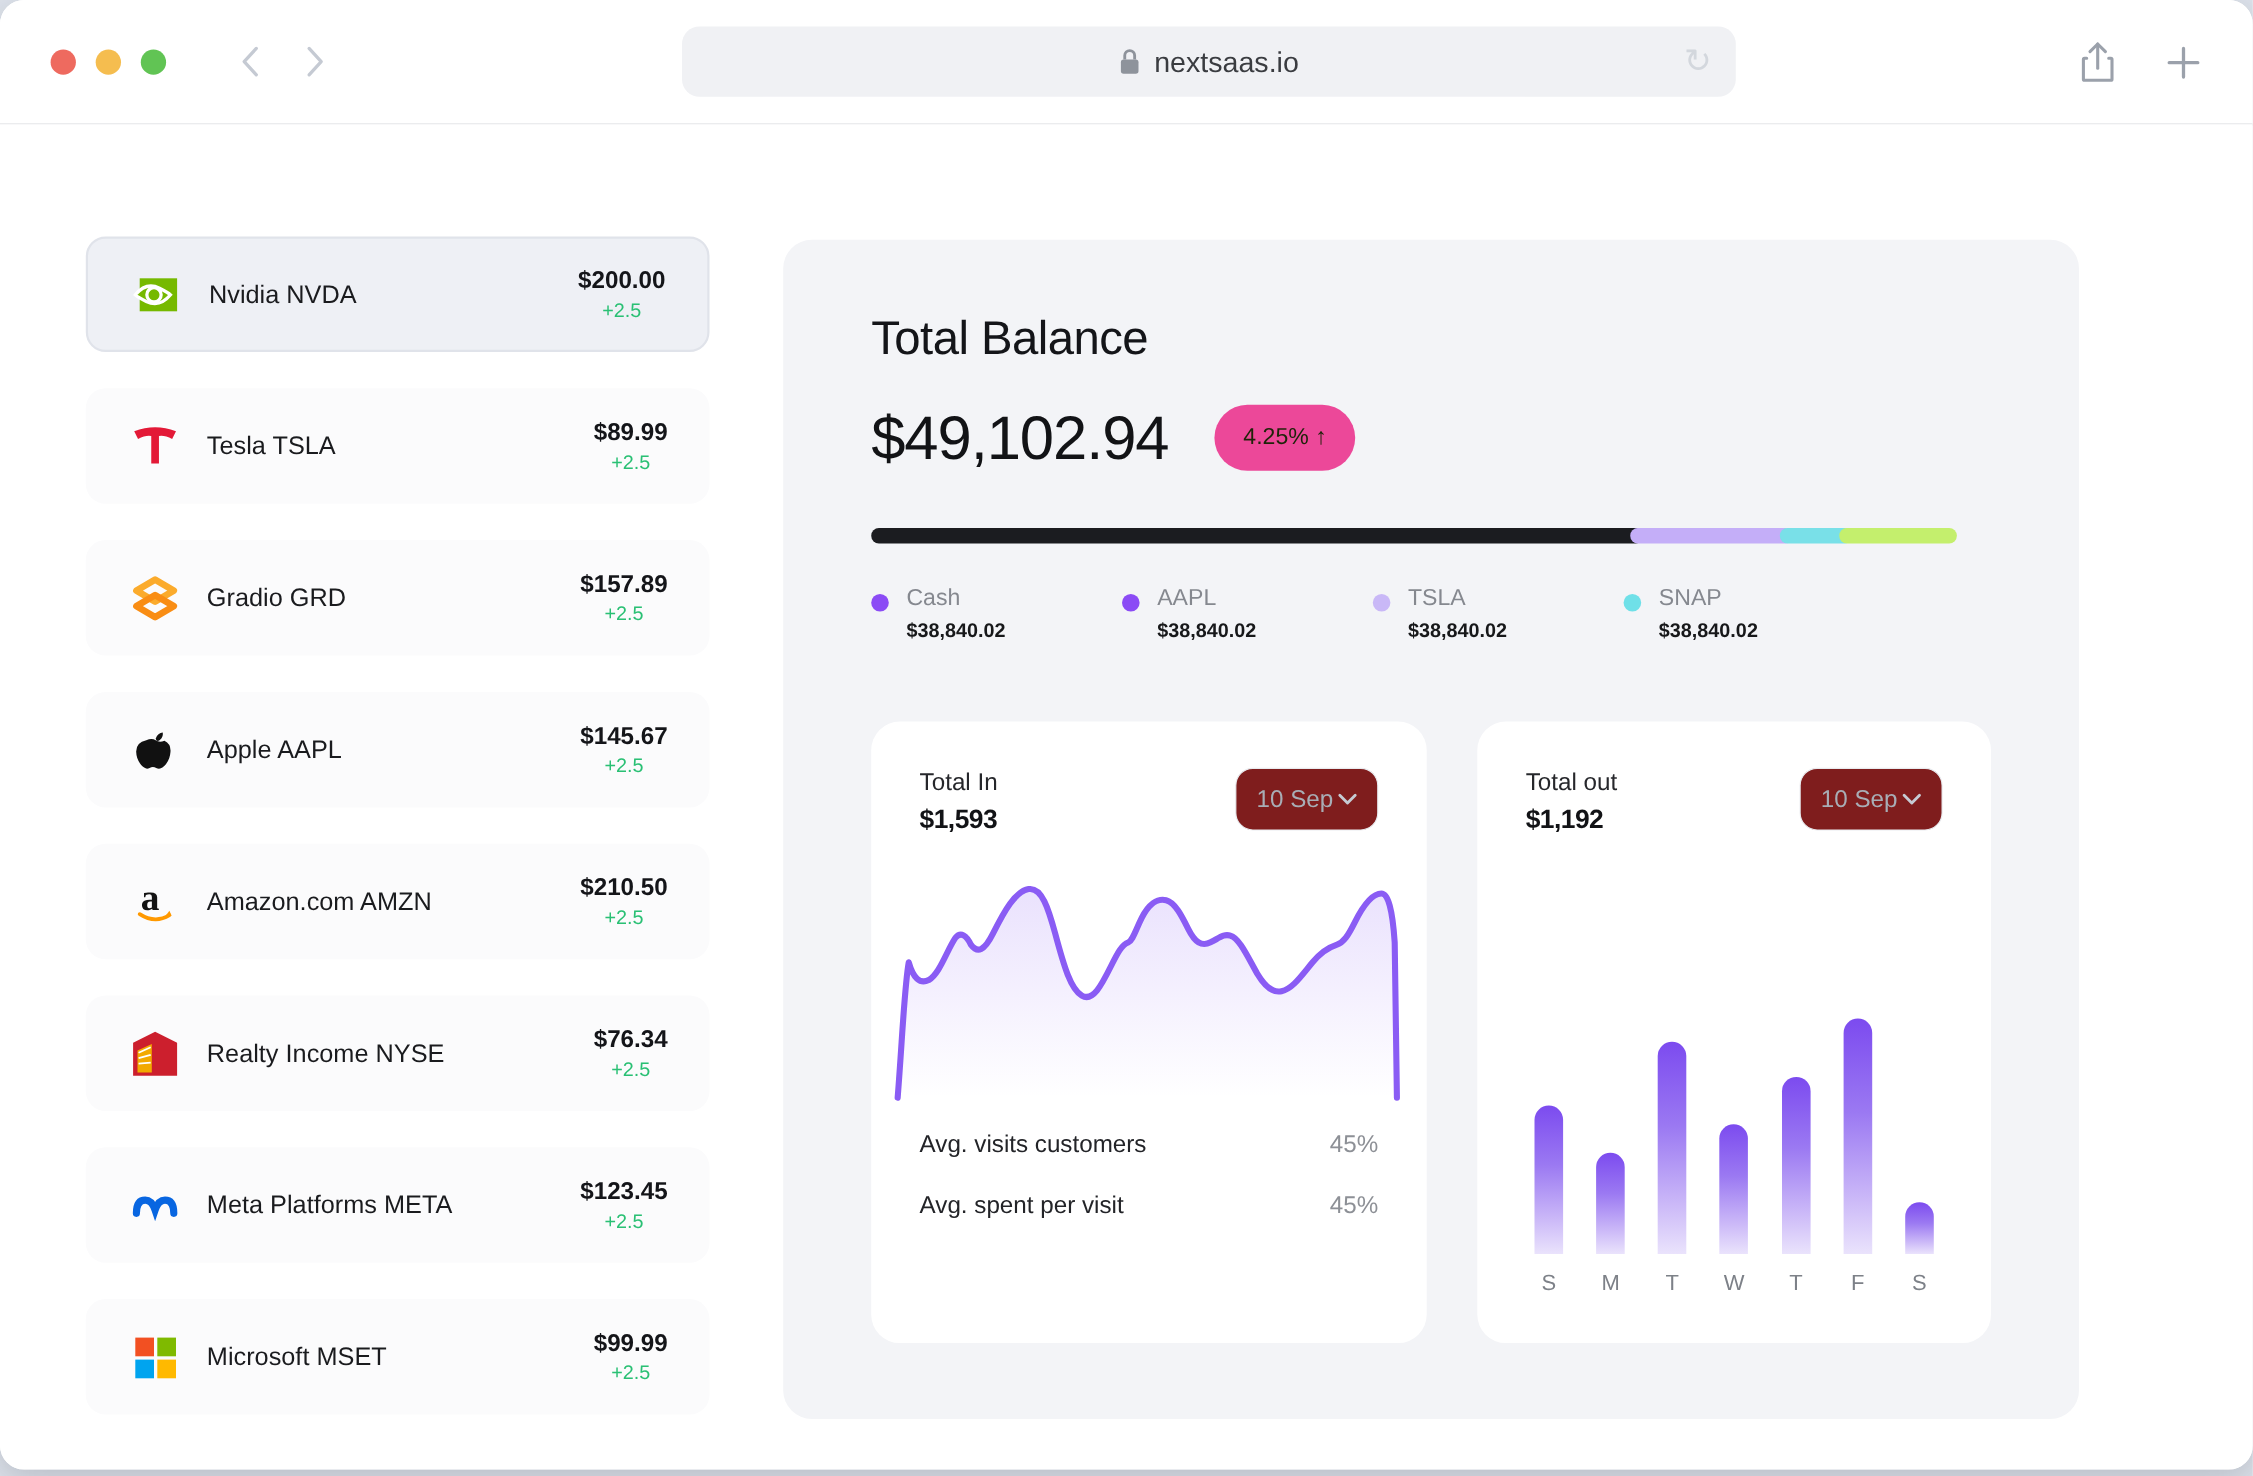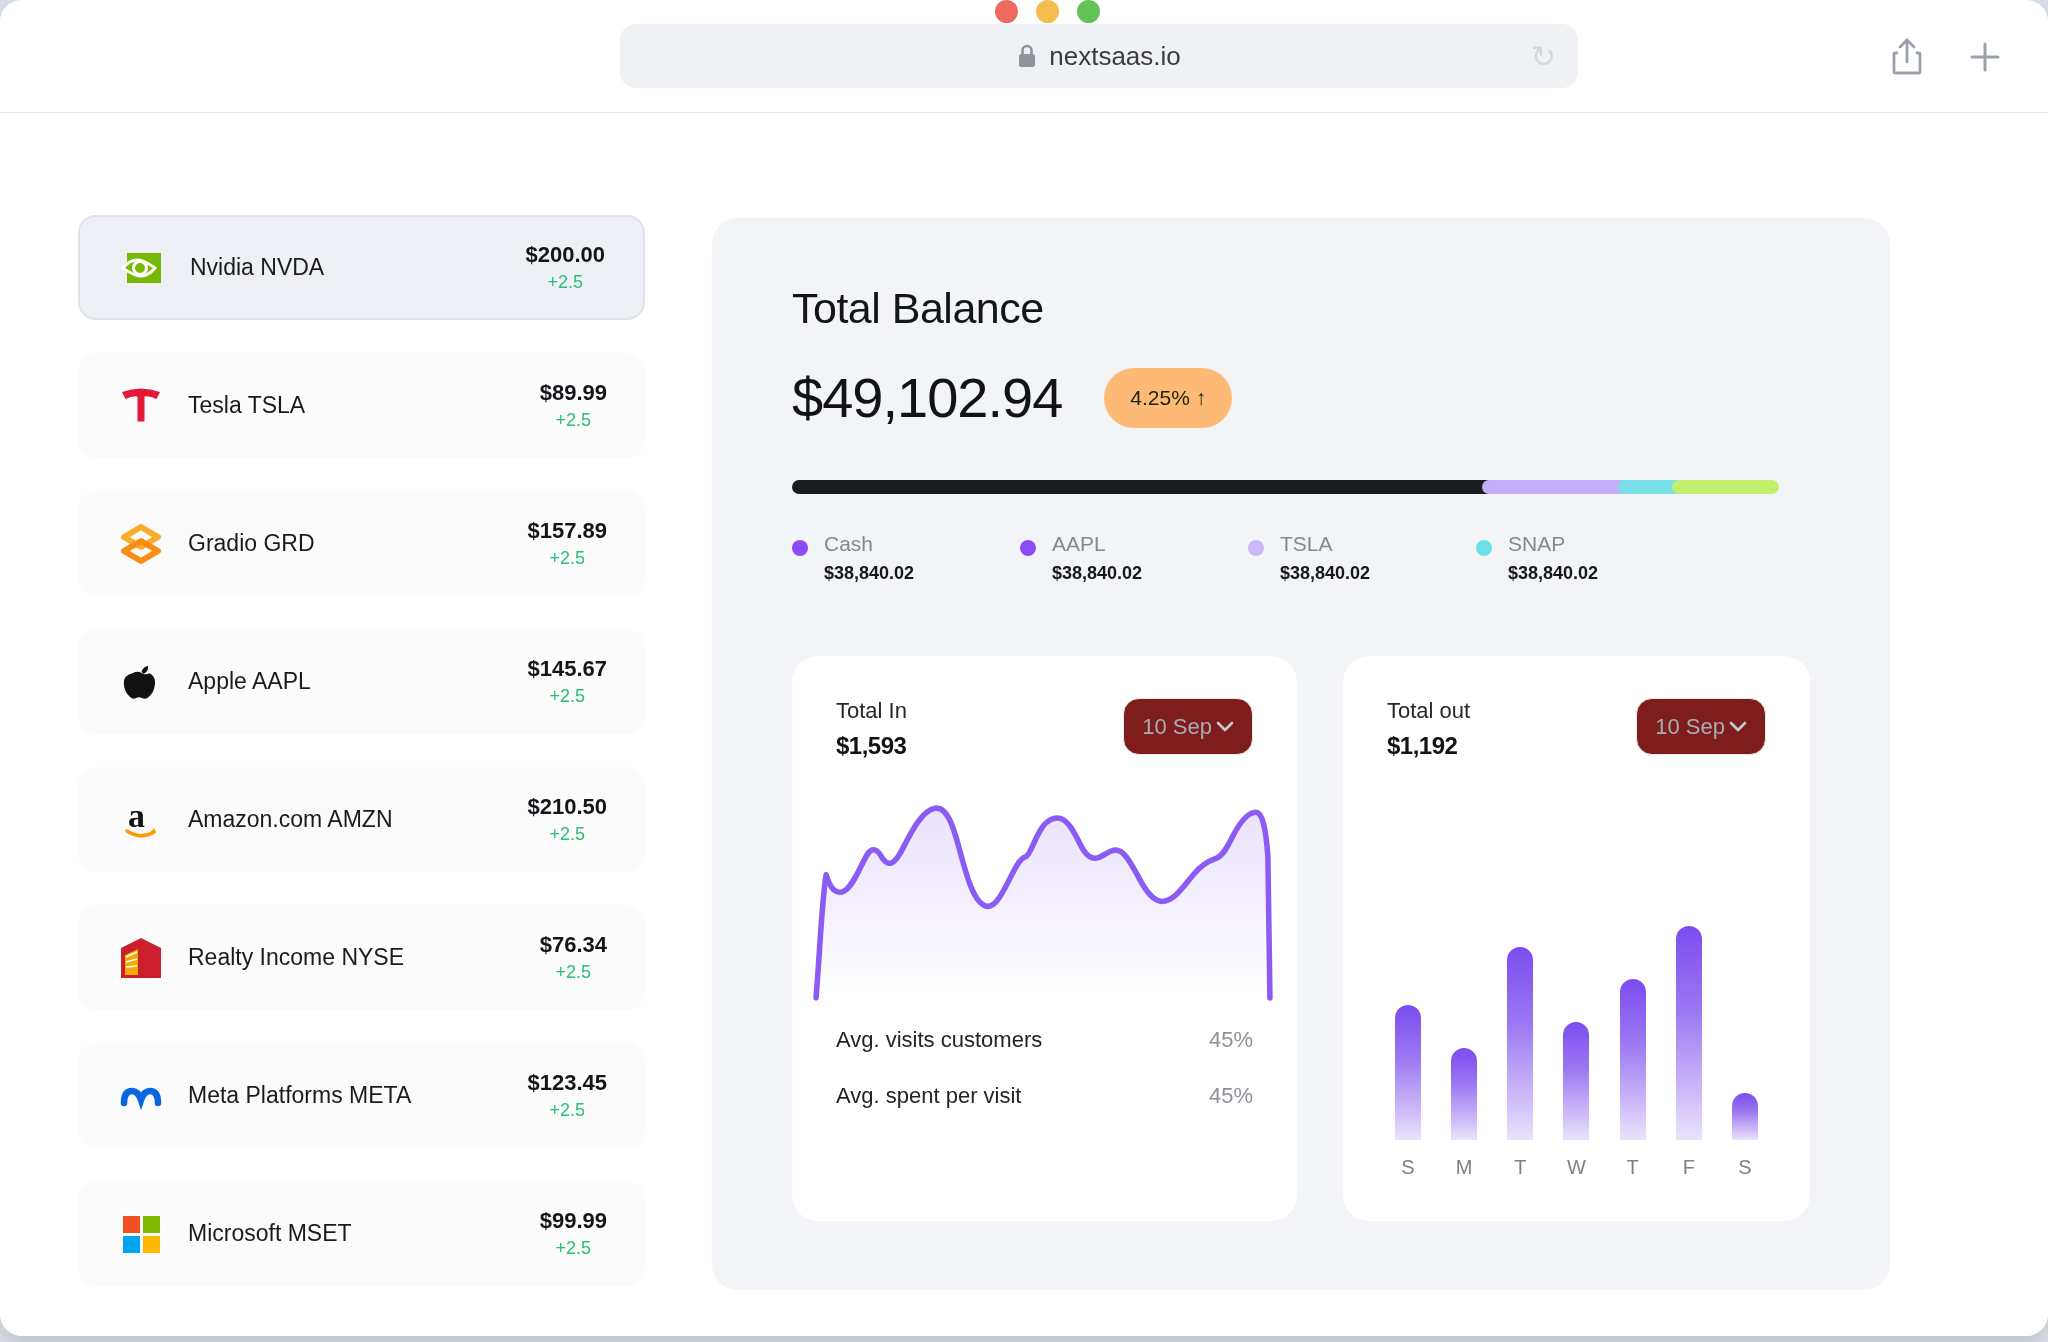--- a/index.html
+++ b/index.html
@@ -14,21 +14,20 @@
     position:absolute; left:0; top:0; width:2048px; height:1336px;
     background:#ffffff; border-radius:22px; overflow:hidden;
     box-shadow:0 10px 30px rgba(30,35,50,.18);
   }
 
   
   .browser-bar {
     height:113px; border-bottom:1px solid #e7e8ea;
     display:flex; align-items:center; position:relative;
     background:#fff;
-    flex-direction:column;
   }
   .traffic { display:flex; gap:18px; margin-left:46px; }
   .traffic span { width:23px; height:23px; border-radius:50%; display:block; }
   .t-close { background:#ee6a5f; }
   .t-min   { background:#f5bd4f; }
   .t-zoom  { background:#61c454; }
   .nav-arrows { display:flex; gap:28px; margin-left:62px; color:#c5cad3; }
   .nav-arrows svg { display:block; }
   .url-bar {
     position:absolute; left:620px; top:24px; width:958px; height:64px;
@@ -274,21 +273,21 @@
         </span>
       </div>
 
     </div>
 
     <div class="panel">
       <div class="panel-title">Total Balance</div>
 
       <div class="amount-row">
         <span class="balance-amount">$49,102.94</span>
-        <span class="badge" style="background: #fdba74;">4.25% ↑</span>
+        <span class="badge" style="background: #ec4899;">4.25% ↑</span>
       </div>
 
       <div class="alloc-bar">
         <span class="seg" style="background: rgb(27, 28, 32); width: 69%; flex: 0 0 auto;"></span>
         <span class="seg" style="background: rgb(196, 174, 248); width: 14.5%; flex: 0 0 auto;"></span>
         <span class="seg" style="background: rgb(121, 224, 232); width: 6.5%; flex: 0 0 auto;"></span>
         <span class="seg" style="background: rgb(196, 239, 109); width: 10.5%; flex: 0 0 auto;"></span>
       </div>
 
       <div class="legend">

